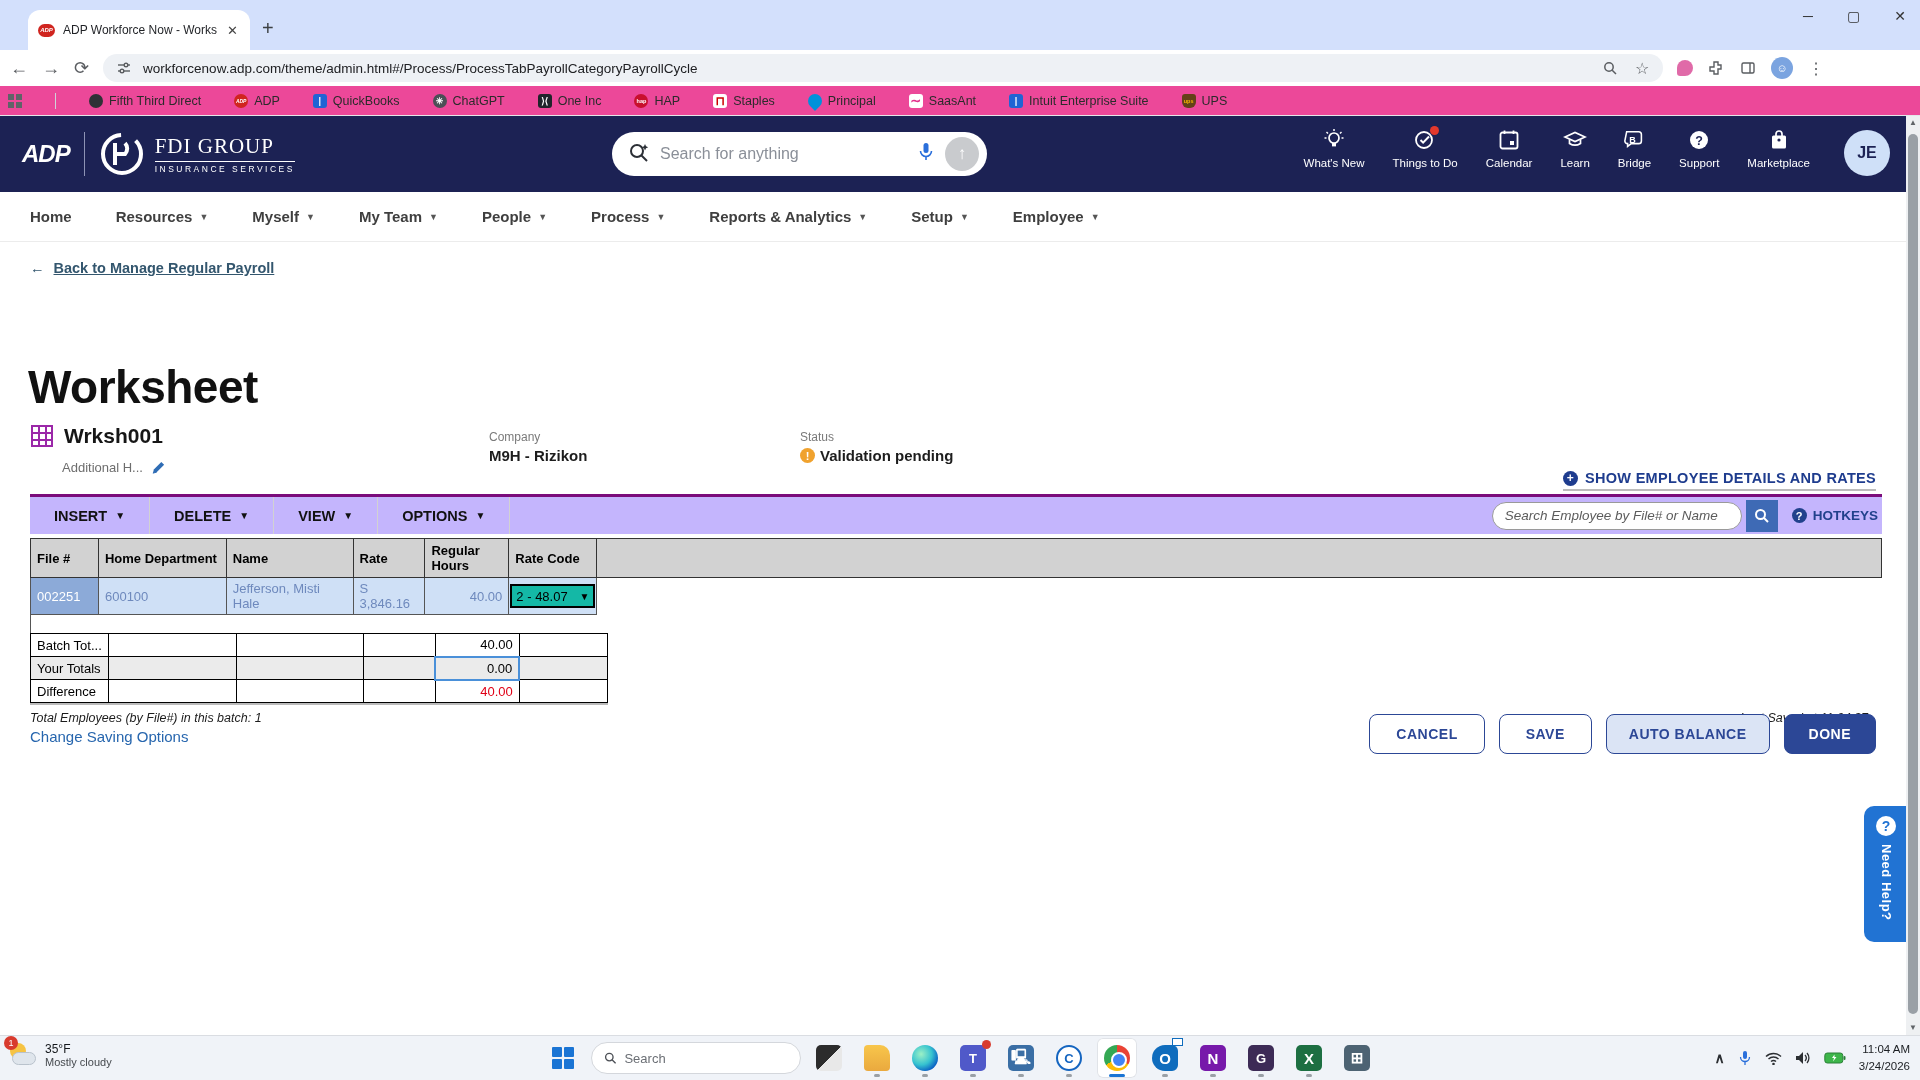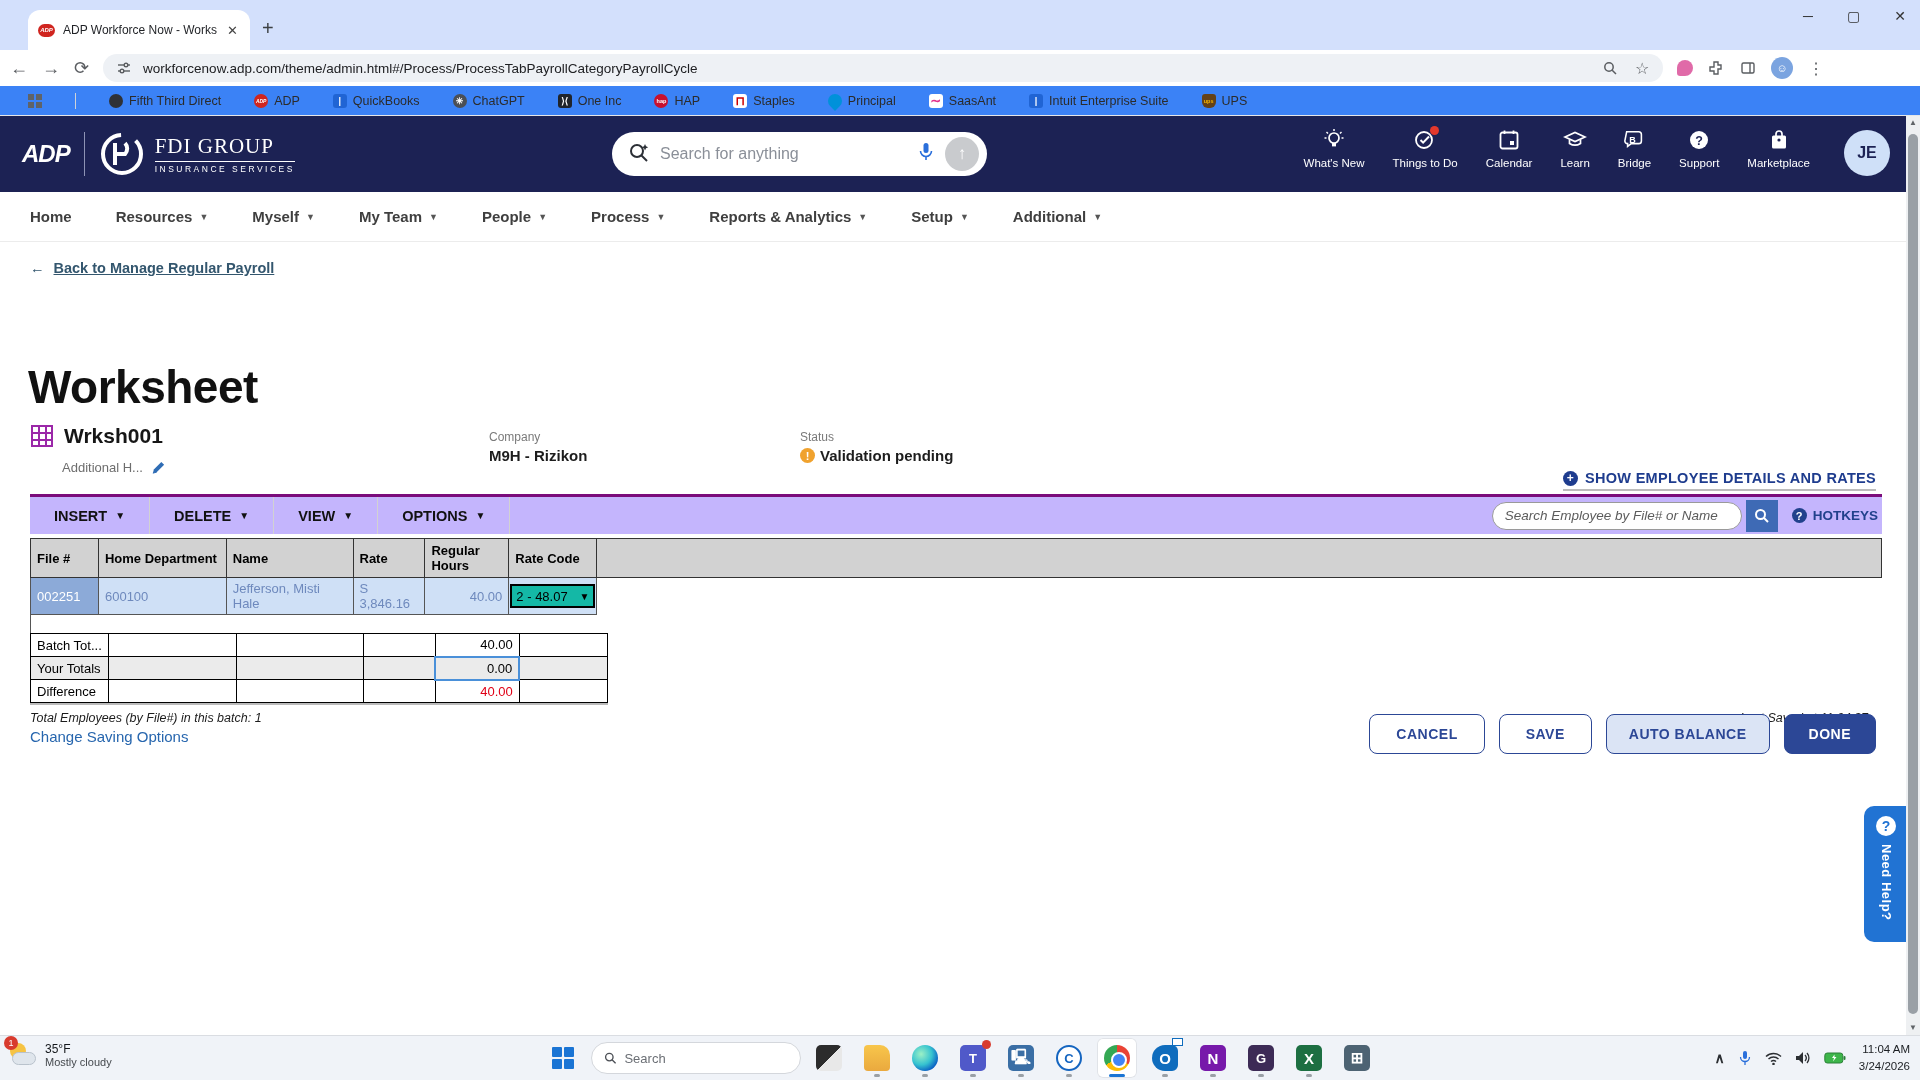--- a/index.html
+++ b/index.html
@@ -15,21 +15,21 @@
   .newtab-btn { position:absolute; left:262px; top:18px; font-size:20px; color:#3c4043; line-height:1; }
   .win-controls { position:absolute; right:14px; top:8px; display:flex; gap:34px; color:#333; font-size:14px; }
   .browser-toolbar { position:absolute; top:50px; left:0; right:0; height:36px; background:#fff; display:flex; align-items:center; padding:0 10px; gap:14px; }
   .nav-glyph { color:#5a5d61; font-size:18px; line-height:1; }
   .url-pill { height:28px; flex:0 0 1560px; background:#eef1f5; border-radius:14px; display:flex; align-items:center; padding:0 12px; gap:10px; }
   .url-text { font-size:13.5px; color:#202124; white-space:nowrap; overflow:hidden; }
   .pill-right { margin-left:auto; display:flex; align-items:center; gap:14px; }
   .tb-ico { width:18px; height:18px; display:inline-flex; align-items:center; justify-content:center; color:#5a5d61; }
   .ext-pink { width:16px; height:16px; border-radius:50% 50% 50% 20%; background:#e06aa8; }
   .avatar-small { width:22px; height:22px; border-radius:50%; background:#7ba4e0; color:#fff; display:flex; align-items:center; justify-content:center; font-size:11px; }
-  .bookmarks { position:absolute; top:86px; left:0; right:0; height:30px; background:#3b82f6; border-bottom:1px solid #e4e6e9; display:flex; align-items:center; padding:0 28px; gap:33px; }
+  .bookmarks { position:absolute; top:86px; left:0; right:0; height:30px; background:#ec4899; border-bottom:1px solid #e4e6e9; display:flex; align-items:center; padding:0 8px; gap:33px; }
   .apps-grid { width:14px; height:14px; display:grid; grid-template-columns:1fr 1fr; gap:2px; }
   .apps-grid span { background:#5f6368; }
   .bm-sep { width:1px; height:16px; background:#cfd3d8; }
   .bm { display:flex; align-items:center; gap:6px; font-size:12.5px; color:#2b2b2b; }
   .bm-ico { width:14px; height:14px; border-radius:3px; display:inline-flex; align-items:center; justify-content:center; font-size:9px; color:#fff; font-weight:bold; flex:0 0 auto; }
   .ic-globe { background:#2f3136; border-radius:50%; }
   .ic-adp { background:#d0251f; border-radius:7px; font-size:5px; font-style:italic; }
   .ic-qb,.ic-intuit { background:#2064d4; }
   .ic-gpt { background:#4b4f56; border-radius:50%; }
   .ic-one { background:#20242b; }
@@ -395,21 +395,21 @@
       </span>
     <span class="nav-item">
         <span>Reports &amp; Analytics</span>
         <span class="caret">▼</span>
       </span>
     <span class="nav-item">
         <span>Setup</span>
         <span class="caret">▼</span>
       </span>
     <span class="nav-item">
-        <span>Additional</span>
+        <span>Employee</span>
         <span class="caret">▼</span>
       </span>
   </div>
 
   <div class="back-row">
     <span>←</span>
     <span class="txt">Back to Manage Regular Payroll</span>
   </div>
 
   <div class="page-title">Worksheet</div>

